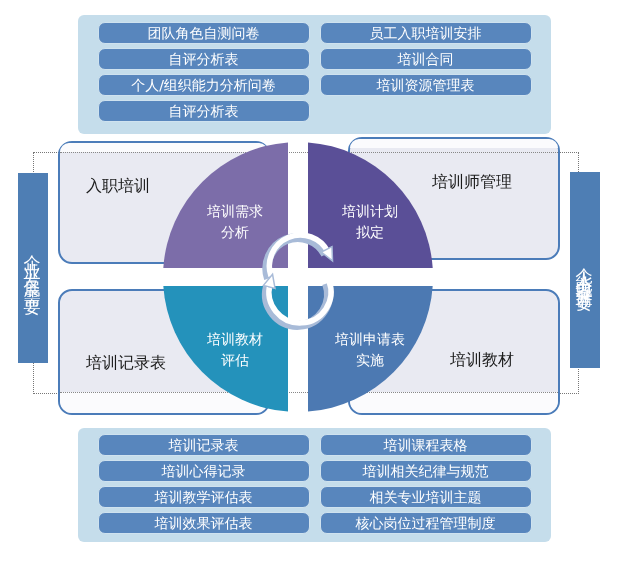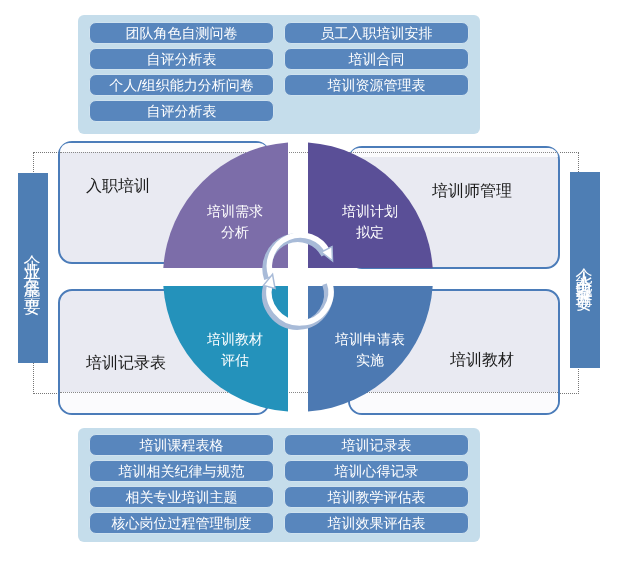--- a/index.html
+++ b/index.html
@@ -1,20 +1,20 @@
 <!DOCTYPE html>
 <html><head>
 <meta charset="utf-8">
 <style>
   html,body{margin:0;padding:0;background:#fff;}
   body{font-family:"DejaVu Sans","Liberation Sans",sans-serif;}
   #stage{position:relative;width:619px;height:563px;background:#ffffff;overflow:hidden;}
 
   
-  .panel{position:absolute;left:78px;width:402px;background:#C5DDEB;border-radius:6px;
+  .panel{position:absolute;left:78px;width:473px;background:#C5DDEB;border-radius:6px;
          display:flex;justify-content:center;gap:10px;box-sizing:border-box;padding:7px 11px;z-index:1;}
   .panel-col{display:flex;flex-direction:column;gap:4px;width:212px;}
   #top-panel{top:15px;height:119px;}
   #bottom-panel{top:428px;height:114px;padding-top:6px;}
   .chip{height:22px;border-radius:7px;background:#5886BD;border:1px solid #cfe2ef;
         color:#ffffff;font-size:14px;line-height:21px;text-align:center;box-sizing:border-box;
         white-space:nowrap;overflow:hidden;}
 
   
   .bracket{position:absolute;z-index:1;}
@@ -27,21 +27,21 @@
   #left-bar{left:18px;top:173px;height:190px;}
   #right-bar{left:570px;top:172px;height:196px;}
   .side-bar span{writing-mode:vertical-lr;text-orientation:upright;font-size:17px;}
   #left-bar span{letter-spacing:9px;}
   #right-bar span{letter-spacing:4px;}
 
   
   .card{position:absolute;width:212px;background:#E9EAF2;border:2px solid #4B7CB9;
         border-radius:14px;box-sizing:border-box;z-index:1;}
   #card-tl{left:58px;top:141px;height:123px;}
-  #card-tr{left:348px;top:146px;height:123px;}
+  #card-tr{left:348px;top:137px;height:123px;}
   #card-bl{left:58px;top:289px;height:126px;}
   #card-br{left:348px;top:289px;height:126px;}
   .strip-top{position:absolute;left:0;right:0;top:0;height:9px;background:#FBFBFD;border-radius:12px 12px 0 0;}
   .strip-bottom{position:absolute;left:0;right:0;bottom:0;height:21px;background:#FBFBFD;border-radius:0 0 12px 12px;}
   .card-label{position:absolute;color:#1b1b1b;font-size:16px;white-space:nowrap;}
   #card-tl .card-label{left:26px;top:33px;}
   #card-tr .card-label{left:82px;top:33px;}
   #card-bl .card-label{left:26px;top:62px;}
   #card-br .card-label{left:70px;top:56px;width:124px;text-align:center;line-height:26px;white-space:normal;}
 
@@ -73,30 +73,30 @@
     </div>
     <div class="panel-col">
       <div class="chip">员工入职培训安排</div>
       <div class="chip">培训合同</div>
       <div class="chip">培训资源管理表</div>
     </div>
   </div>
 
   <div id="bottom-panel" class="panel">
     <div class="panel-col">
+      <div class="chip">培训记录表</div>
+      <div class="chip">培训心得记录</div>
+      <div class="chip">培训教学评估表</div>
+      <div class="chip">培训效果评估表</div>
+    </div>
+    <div class="panel-col">
       <div class="chip">培训课程表格</div>
       <div class="chip">培训相关纪律与规范</div>
       <div class="chip">相关专业培训主题</div>
       <div class="chip">核心岗位过程管理制度</div>
-    </div>
-    <div class="panel-col">
-      <div class="chip">培训记录表</div>
-      <div class="chip">培训心得记录</div>
-      <div class="chip">培训教学评估表</div>
-      <div class="chip">培训效果评估表</div>
     </div>
   </div>
 
   <div id="bracket-left" class="bracket"></div>
   <div id="bracket-right" class="bracket"></div>
 
   <div id="card-tl" class="card">
     <div class="strip-top"></div>
     <div class="card-label">入职培训</div>
   </div>

